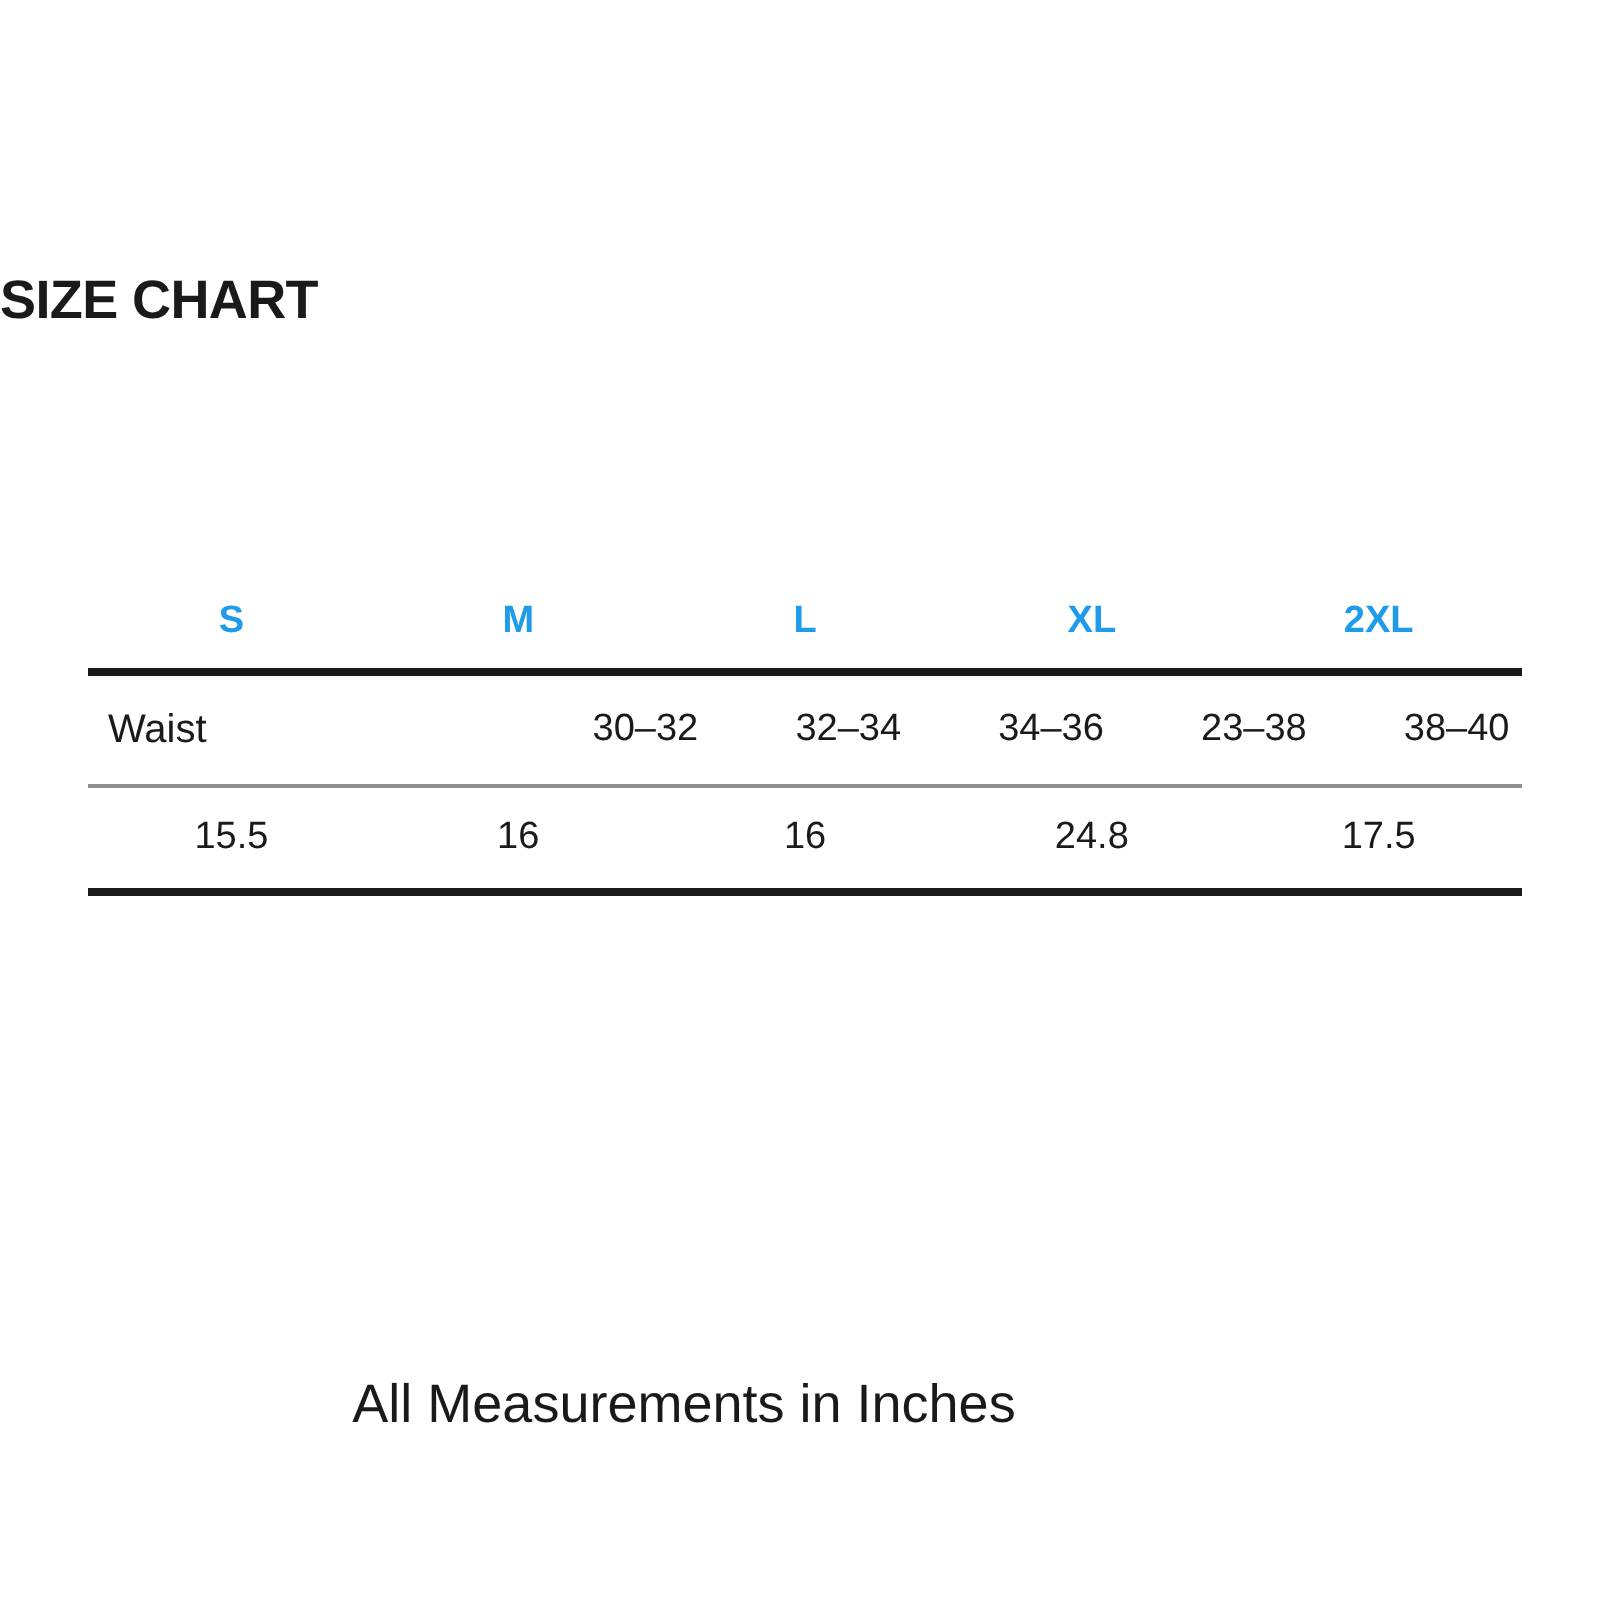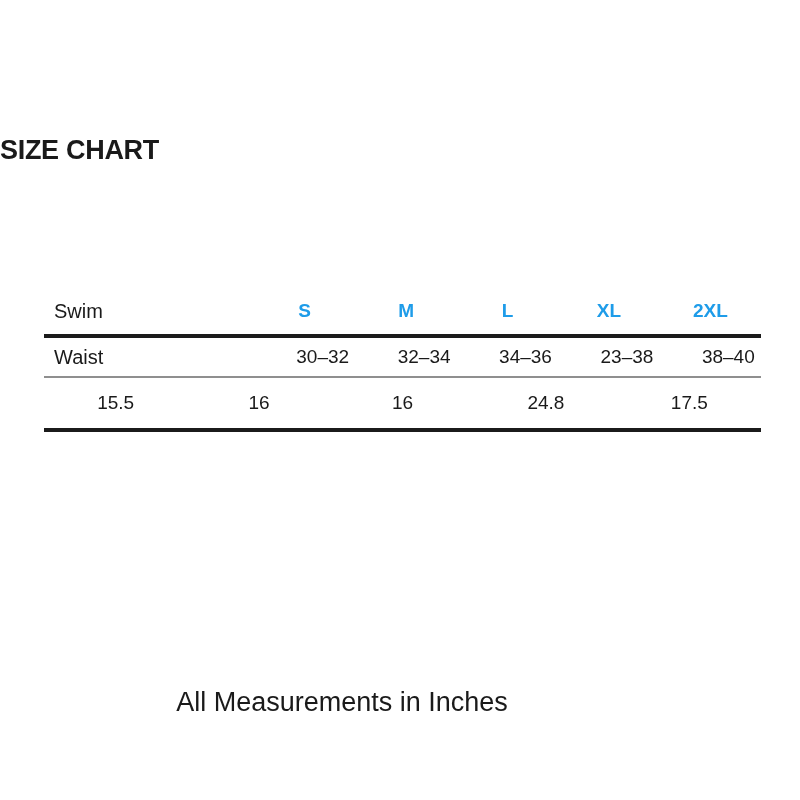--- a/index.html
+++ b/index.html
@@ -40,21 +40,21 @@
   .row {
     display: flex;
     align-items: center;
     box-sizing: border-box;
   }
   .header-row {
     height: 50px;
     border-bottom: 4px solid var(--thick-rule, #1b1b1b);
   }
   .waist-row {
-    height: 40px;
+    height: 56px;
     border-bottom: 2px solid var(--thin-rule, #8f8f8f);
     gap: 36px;
   }
   .outseam-row {
     height: 54px;
     border-bottom: 4px solid var(--thick-rule, #1b1b1b);
   }
 
   .cell {
     flex: 1 1 0;
@@ -90,21 +90,20 @@
 </head>
 <body>
 
 <div>
 
   <h1 class="title">SIZE CHART</h1>
 
   <div class="size-table">
 
     <div class="row header-row">
-      <div class="cell label-cell">Swim</div>
       <div class="cell size-col">S</div>
       <div class="cell size-col">M</div>
       <div class="cell size-col">L</div>
       <div class="cell size-col">XL</div>
       <div class="cell size-col">2XL</div>
     </div>
 
     <div class="row waist-row">
       <div class="cell label-cell">Waist</div>
       <div class="cell">30–32</div>

